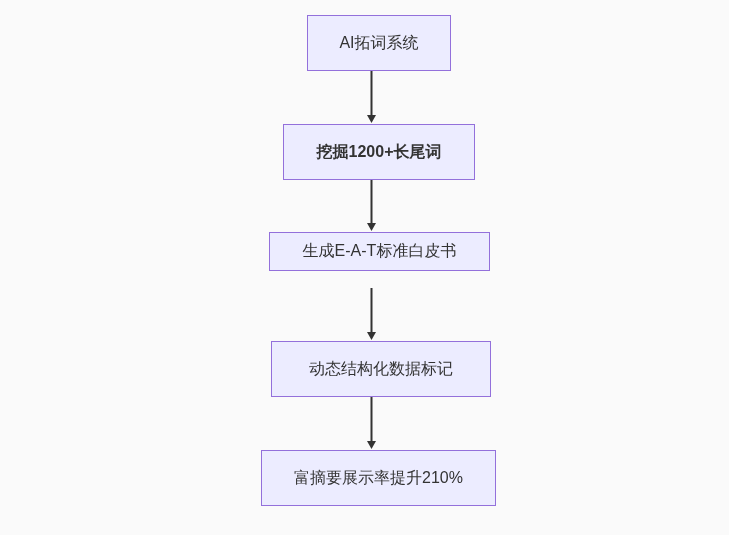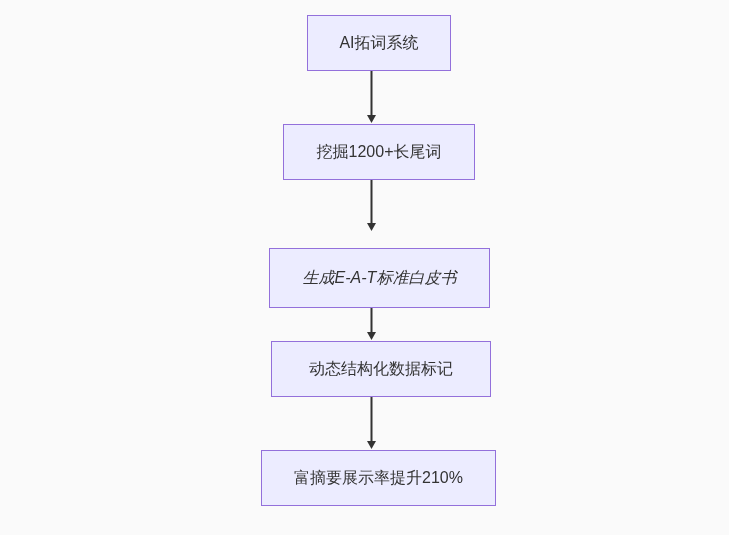--- a/index.html
+++ b/index.html
@@ -31,22 +31,22 @@
     display: flex;
     align-items: center;
     justify-content: center;
     font-size: 16px;
     color: #333333;
     white-space: nowrap;
     text-align: center;
     margin-left: 8px;
   }
   .node-1 { left: 299px; top: 15px;  width: 144px; height: 56px; }
-  .node-2 { left: 275px; top: 124px; width: 192px; height: 56px; }
-  .node-3 { left: 261px; top: 248px; width: 221px; height: 60px; font-style: italic; }
+  .node-2 { left: 275px; top: 124px; width: 192px; height: 56px; font-weight: bold; }
+  .node-3 { left: 261px; top: 232px; width: 221px; height: 39px; }
   .node-4 { left: 263px; top: 341px; width: 220px; height: 56px; }
   .node-5 { left: 253px; top: 450px; width: 235px; height: 56px; }
 </style>
 </head>
 <body>
 
 <div class="canvas">
 
   <svg class="arrow-layer" viewBox="0 0 729 535" xmlns="http://www.w3.org/2000/svg">
 

